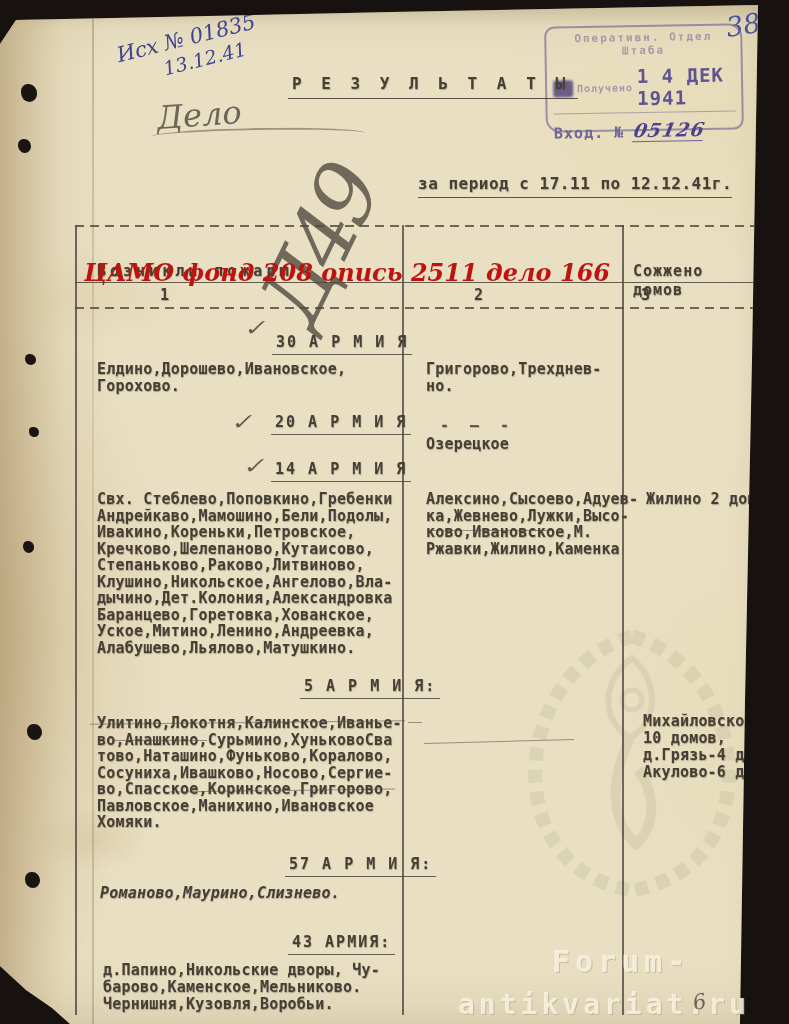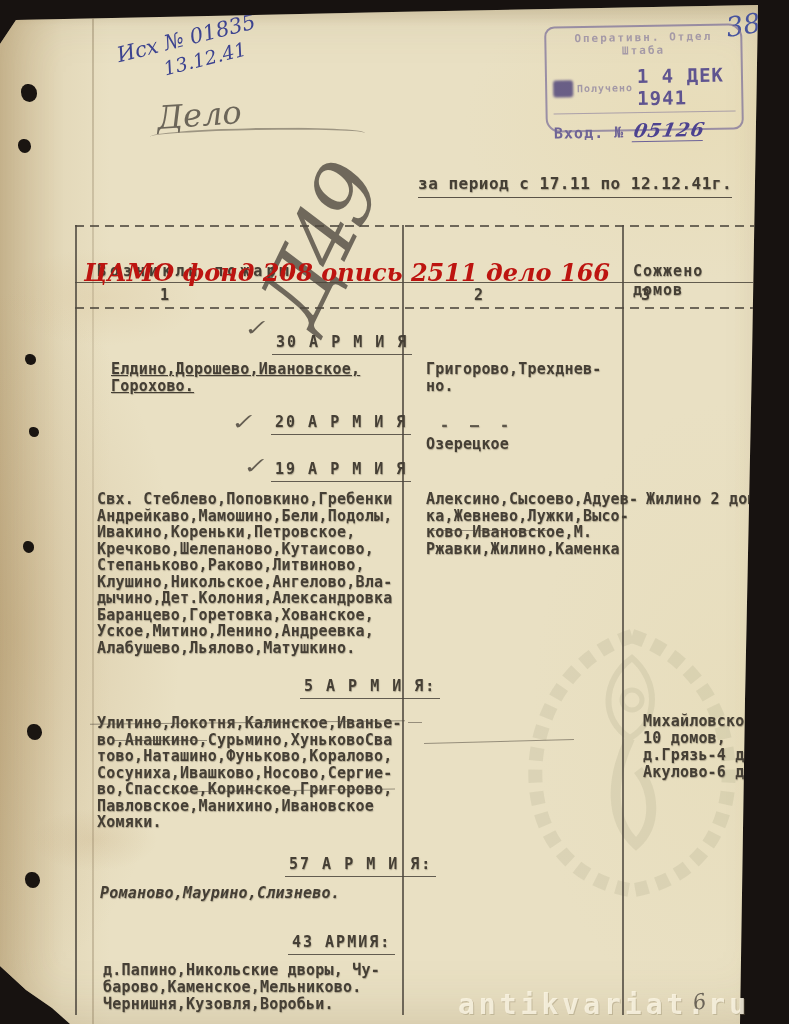--- a/index.html
+++ b/index.html
@@ -106,20 +106,21 @@
         <span class="stamp-blob"></span>
         <span class="stamp-rcv">Получено</span>
         <span>1 4 ДЕК 1941</span>
       </div>
       <div class="stamp-l3">
         <span>Вход. №</span>
         <span class="stamp-num">05126</span>
       </div>
     </div>
 
+    <div class="title tw">Р Е З У Л Ь Т А Т Ы</div>
     <div class="hw-pencil" style="left:157px;top:96px;font-size:32px;transform:rotate(-4deg);">Дело</div>
     <div class="pencil-line" style="left:150px;top:128px;width:215px;height:12px;transform:rotate(-1deg);"></div>
     <div class="period tw">за период с 17.11 по 12.12.41г.</div>
     <div class="hw-pencil big-mark" style="left:238px;top:196px;">Д49</div>
 
     <div class="dash-h" style="top:225px;"></div>
     <div class="solid-h" style="top:282px;"></div>
     <div class="dash-h" style="top:307px;"></div>
     <div class="v-line" style="left:75px;top:225px;height:790px;"></div>
     <div class="v-line" style="left:402px;top:225px;height:790px;"></div>
@@ -128,32 +129,32 @@
     <div class="th tw" style="left:97px;top:238px;">Возникли пожары</div>
     <div class="th tw" style="left:633px;top:238px;letter-spacing:1px;">Сожжено
 домов</div>
     <div class="red-ref">ЦАМО фонд 208 опись 2511 дело 166</div>
     <div class="colnum tw" style="left:160px;top:286px;">1</div>
     <div class="colnum tw" style="left:474px;top:286px;">2</div>
     <div class="colnum tw" style="left:641px;top:286px;">3</div>
 
     <span class="check hw-pencil" style="left:246px;top:316px;">✓</span>
     <div class="army tw" style="left:272px;top:333px;">30 А Р М И Я</div>
-    <div class="cell tw" style="left:111px;top:361px;text-decoration:underline;">Елдино,Дорошево,Ивановское,
+    <div class="cell tw" style="left:97px;top:361px;">Елдино,Дорошево,Ивановское,
 Горохово.</div>
     <div class="cell tw" style="left:426px;top:361px;">Григорово,Трехднев-
 но.</div>
 
     <span class="check hw-pencil" style="left:233px;top:410px;">✓</span>
     <div class="army tw" style="left:271px;top:413px;">20 А Р М И Я</div>
     <div class="ditto tw" style="left:440px;top:416px;">- — -</div>
     <div class="cell tw" style="left:426px;top:436px;">Озерецкое</div>
 
     <span class="check hw-pencil" style="left:245px;top:454px;">✓</span>
-    <div class="army tw" style="left:271px;top:460px;">19 А Р М И Я</div>
+    <div class="army tw" style="left:271px;top:460px;">14 А Р М И Я</div>
     <div class="cell tw" style="left:97px;top:491px;">Свх. Стеблево,Поповкино,Гребенки
 Андрейкаво,Мамошино,Бели,Подолы,
 Ивакино,Кореньки,Петровское,
 Кречково,Шелепаново,Кутаисово,
 Степаньково,Раково,Литвиново,
 Клушино,Никольское,Ангелово,Вла-
 дычино,Дет.Колония,Александровка
 Баранцево,Горетовка,Хованское,
 Уское,Митино,Ленино,Андреевка,
 Алабушево,Льялово,Матушкино.</div>
@@ -186,14 +187,15 @@
     <div class="cell tw" style="left:100px;top:885px;font-style:italic;">Романово,Маурино,Слизнево.</div>
 
     <div class="army tw" style="left:288px;top:933px;text-align:center;">43 АРМИЯ:</div>
     <div class="cell tw" style="left:103px;top:962px;line-height:17px;">д.Папино,Никольские дворы, Чу-
 барово,Каменское,Мельниково.
 Чернишня,Кузовля,Воробьи.</div>
 
     <div class="hw-pencil" style="left:693px;top:990px;font-size:21px;transform:rotate(-12deg);">6</div>
   </div>
 
+  <div class="site-wm" style="left:552px;top:944px;font-size:30px;letter-spacing:5px;">Forum-</div>
   <div class="site-wm" style="left:458px;top:988px;font-size:28px;letter-spacing:4px;">antikvariat.ru</div>
 </div>
 
 </body></html>

